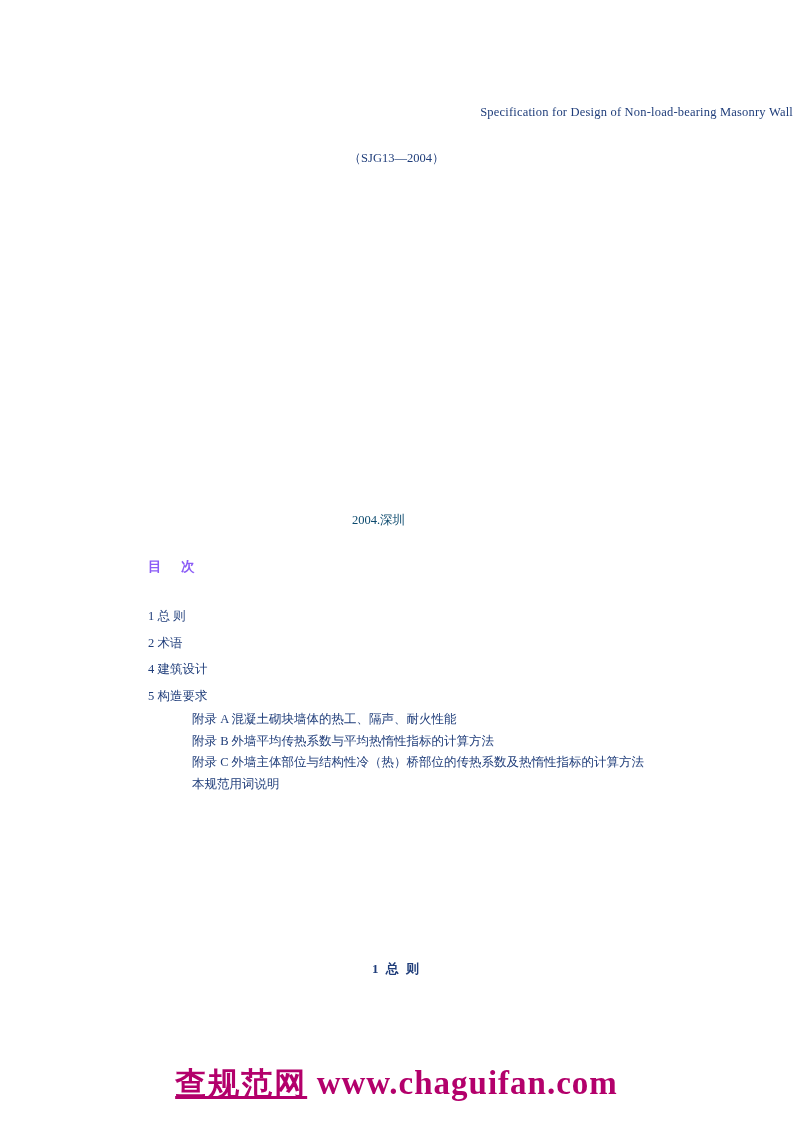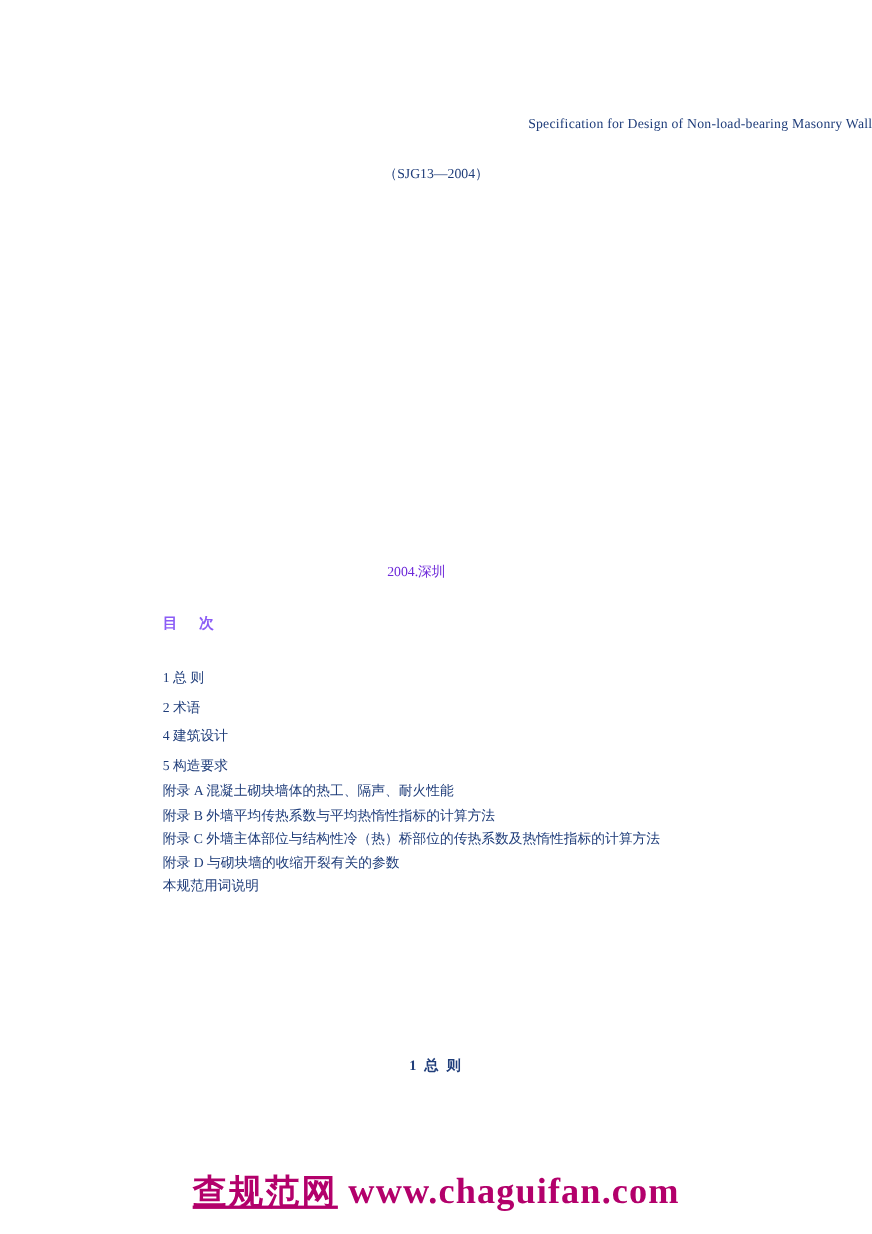--- a/index.html
+++ b/index.html
@@ -46,21 +46,21 @@
     color: #1f3d7a;
   }
   .place-date {
     position: absolute;
     left: 0;
     top: 512px;
     width: 757px;
     text-align: center;
     font-family: "Liberation Serif", serif;
     font-size: 12.5px;
-    color: #6d28d9;
+    color: #0c4a6e;
   }
   .toc-heading {
     position: absolute;
     left: 148px;
     top: 558px;
     font-family: "Liberation Serif", serif;
     font-size: 13.5px;
     font-weight: bold;
     color: #8b5cf6;
     letter-spacing: 3px;
@@ -73,20 +73,21 @@
   }
   .toc-item {
     font-family: "Liberation Serif", serif;
     font-size: 12.5px;
     color: #1f3d7a;
     line-height: 26.6px;
     white-space: nowrap;
   }
   .toc-item.tight {
     line-height: 21.5px;
+    margin-left: 44px;
   }
   .chapter-heading {
     position: absolute;
     left: 0;
     top: 960px;
     width: 793px;
     text-align: center;
     font-family: "Liberation Serif", serif;
     font-size: 13px;
     font-weight: bold;
@@ -132,21 +133,20 @@
     <div class="toc-heading">目　次</div>
 
     <div class="toc-list">
       <div class="toc-item">1  总 则</div>
       <div class="toc-item">2  术语</div>
       <div class="toc-item">4  建筑设计</div>
       <div class="toc-item">5  构造要求</div>
       <div class="toc-item tight">附录 A  混凝土砌块墙体的热工、隔声、耐火性能</div>
       <div class="toc-item tight">附录 B  外墙平均传热系数与平均热惰性指标的计算方法</div>
       <div class="toc-item tight">附录 C  外墙主体部位与结构性冷（热）桥部位的传热系数及热惰性指标的计算方法</div>
-      <div class="toc-item tight">附录 D  与砌块墙的收缩开裂有关的参数</div>
       <div class="toc-item tight">本规范用词说明</div>
     </div>
 
     <div class="chapter-heading">1  总  则</div>
 
     <div class="watermark">
       <span class="wm-cn">查规范网</span>
       <span class="wm-url">www.chaguifan.com</span>
     </div>
 

